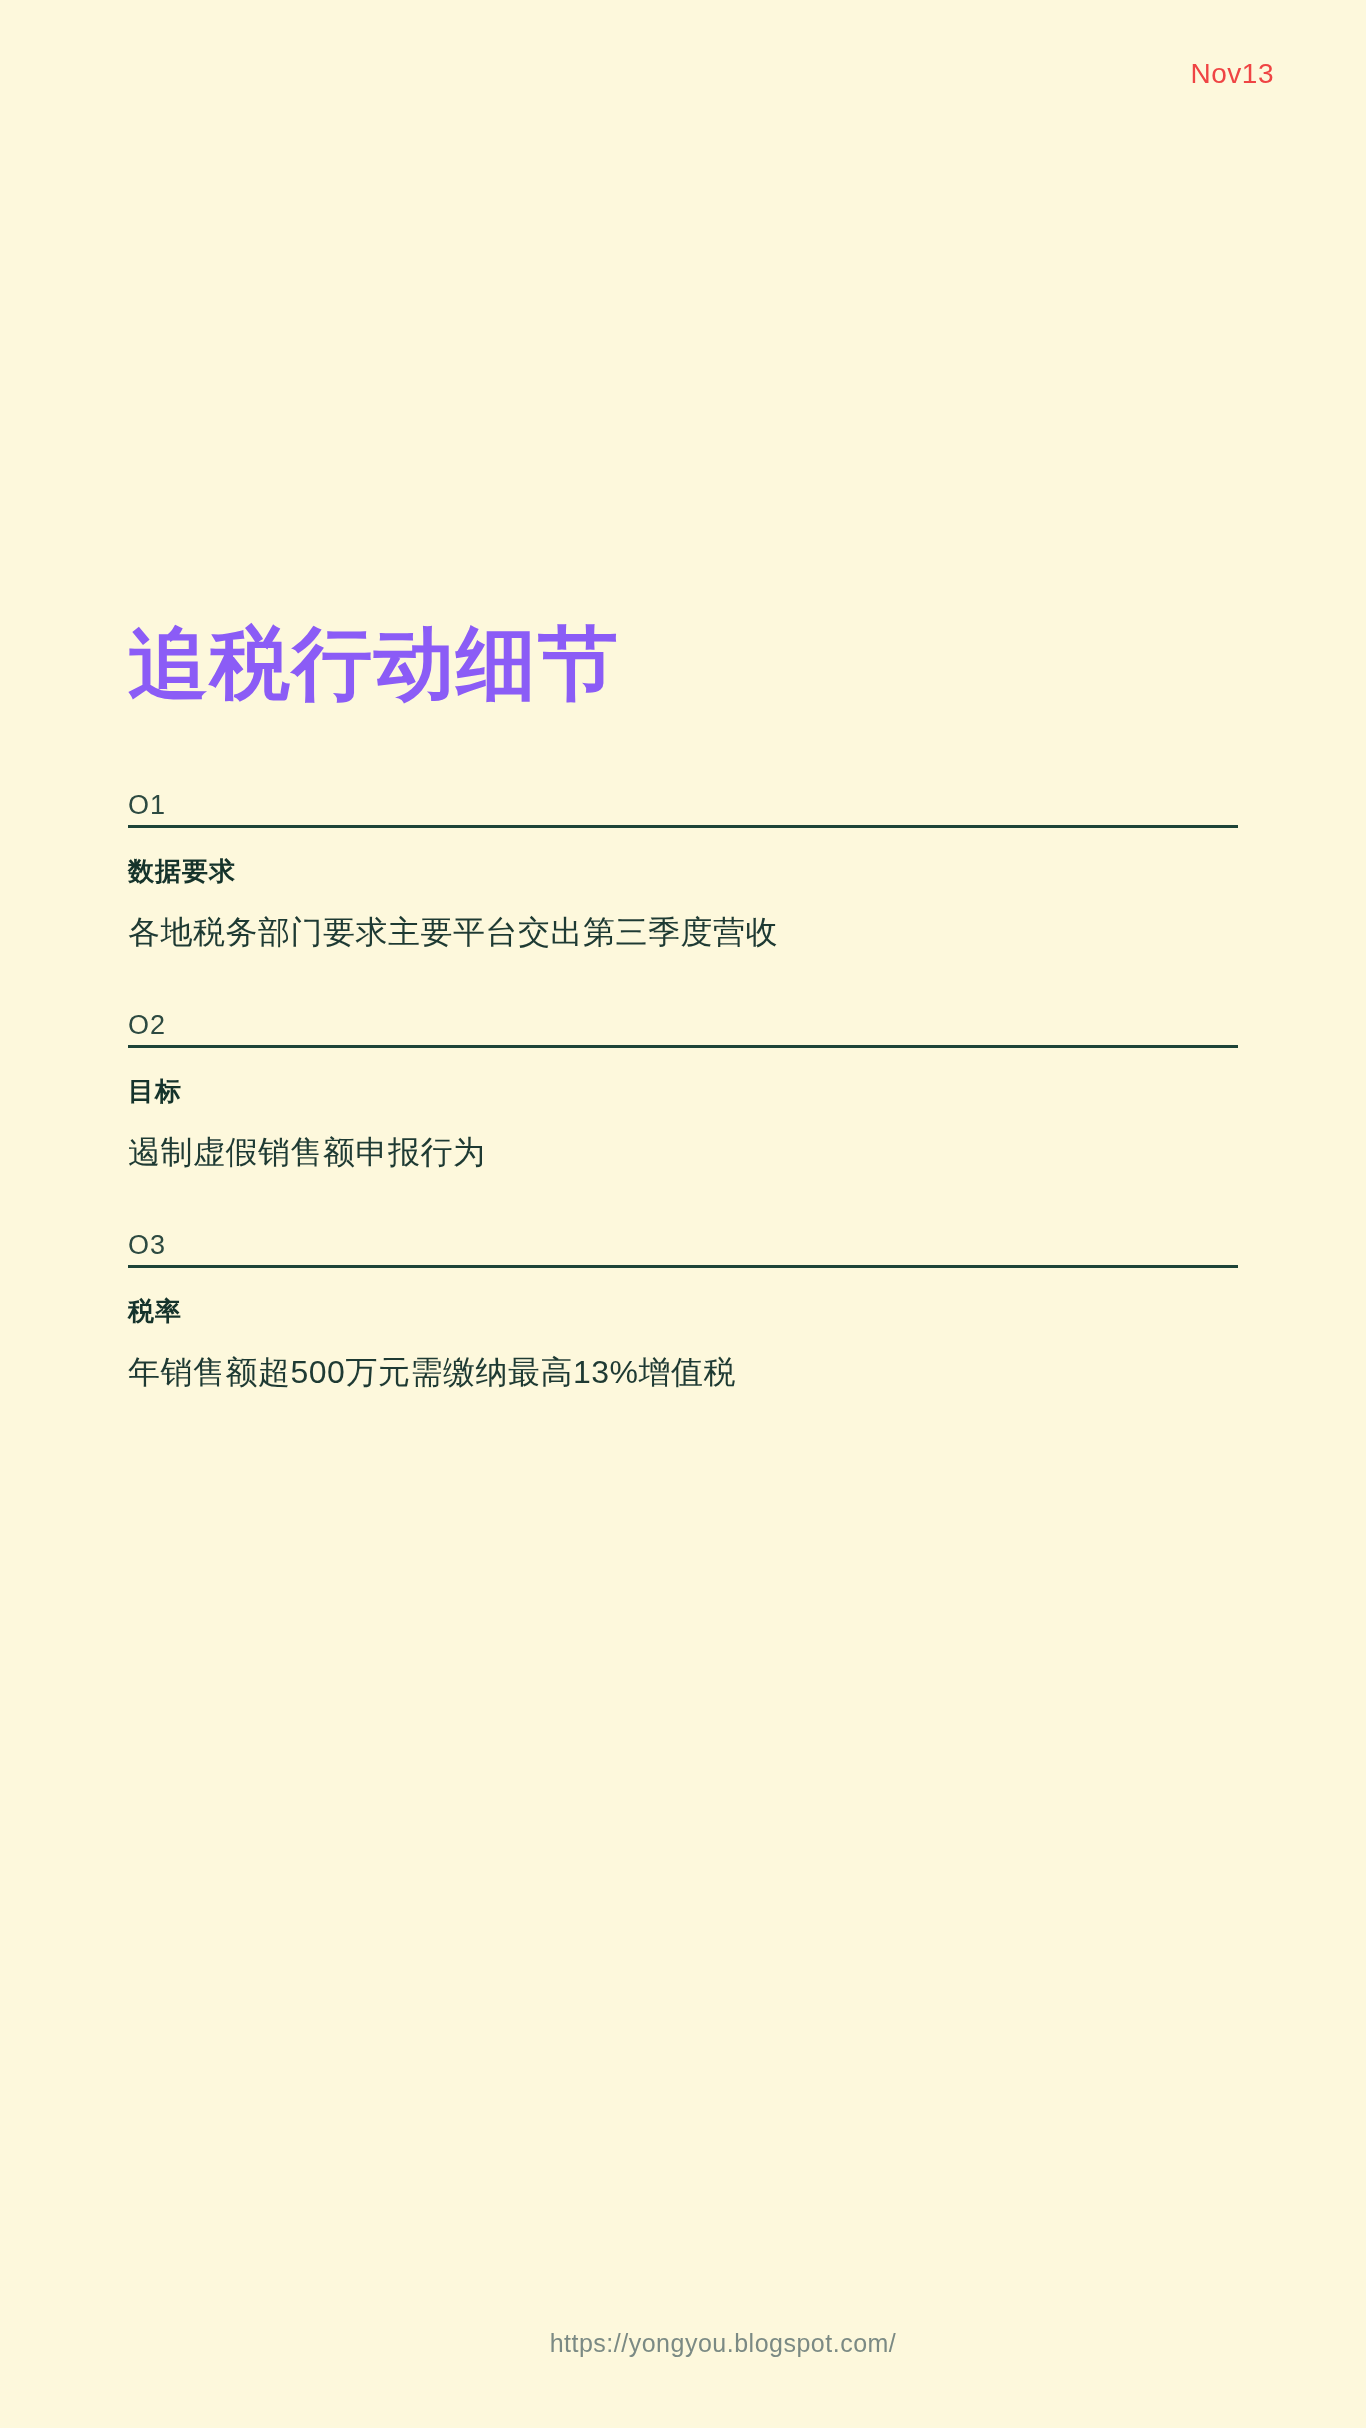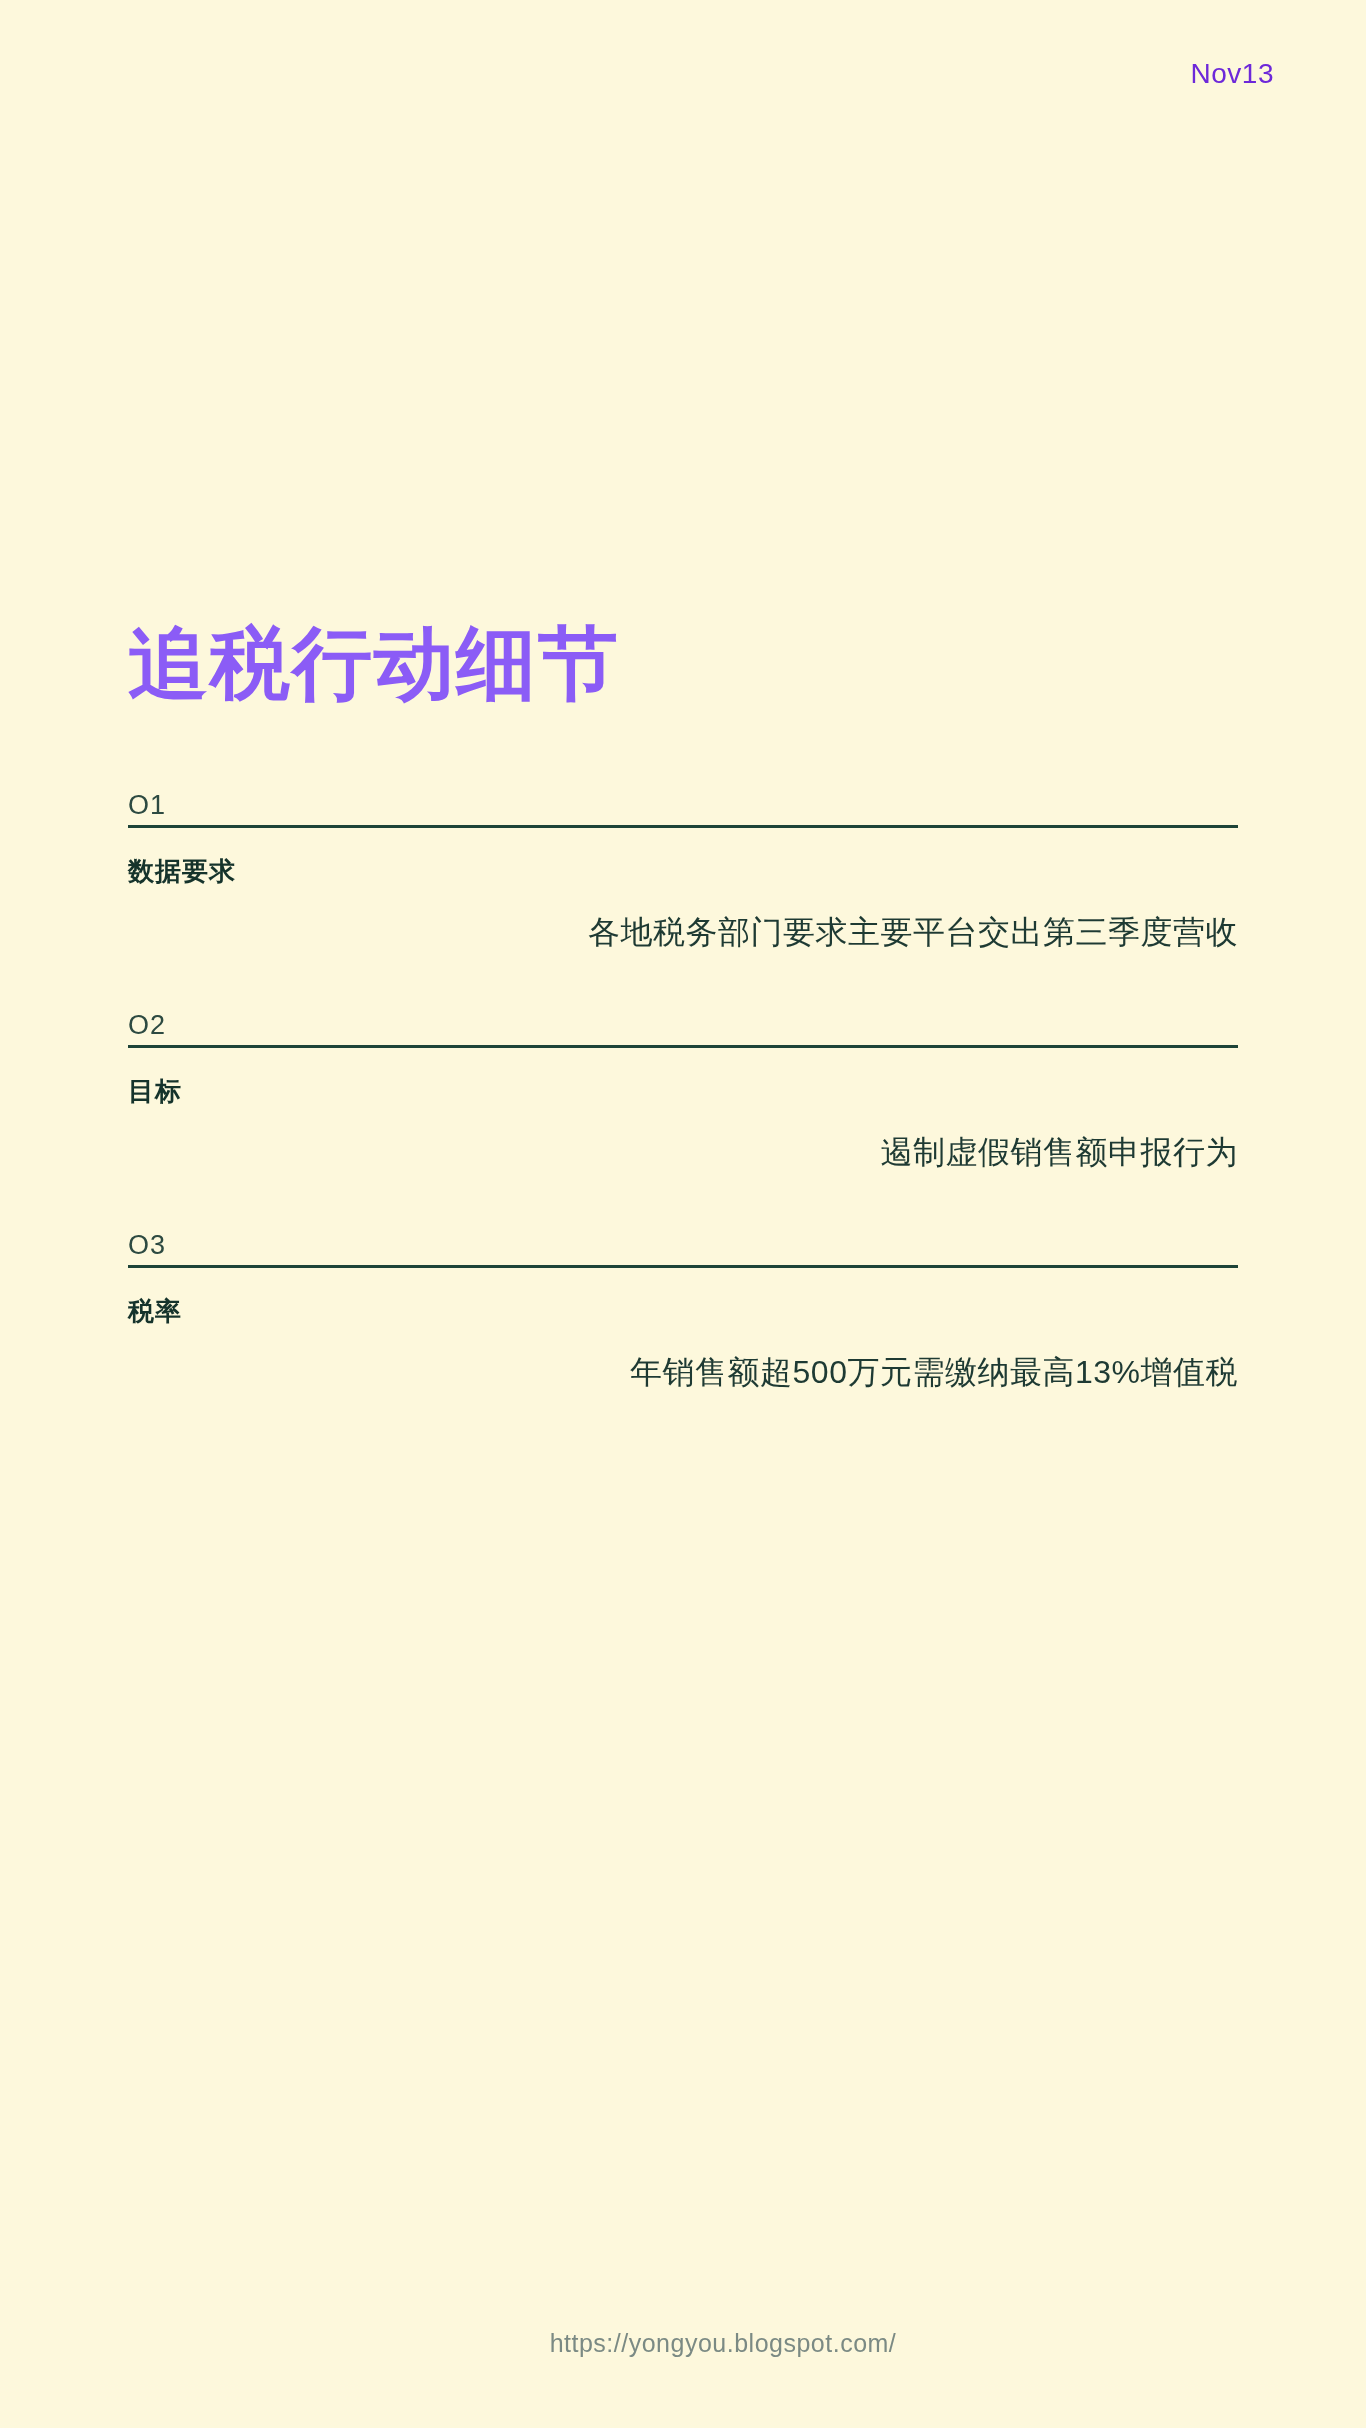--- a/index.html
+++ b/index.html
@@ -23,21 +23,21 @@
     box-sizing: border-box;
   }
 
   
   .date-badge {
     position: absolute;
     top: 58px;
     right: 92px;
     font-size: 28px;
     letter-spacing: 0.5px;
-    color: #6d28d9;
+    color: #ef4444;
     font-weight: 400;
   }
 
   
   .title {
     position: absolute;
     left: 128px;
     top: 570px;
     font-size: 80px;
     font-weight: 700;
@@ -82,21 +82,20 @@
     letter-spacing: 1px;
     margin-bottom: 22px;
   }
 
   .sec-desc {
     font-size: 32px;
     font-weight: 400;
     color: #1e3a33;
     letter-spacing: 0.5px;
     line-height: 1.35;
-    text-align: right;
   }
 
   
   .footer-url {
     position: absolute;
     bottom: 70px;
     left: 0;
     width: 100%;
     text-align: center;
     font-size: 25px;

